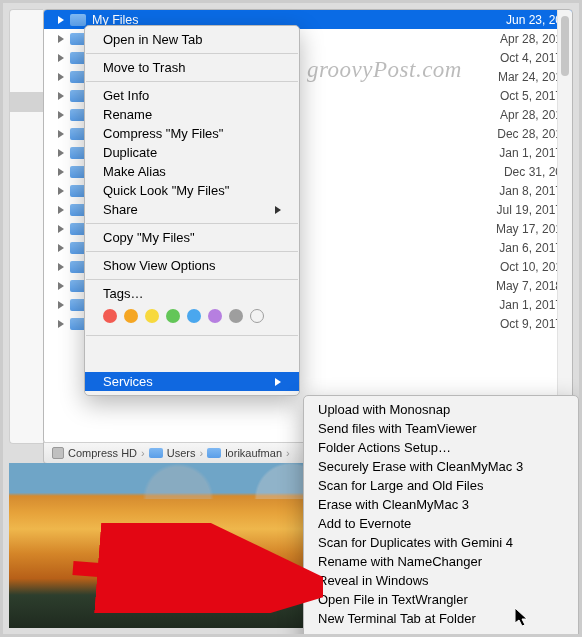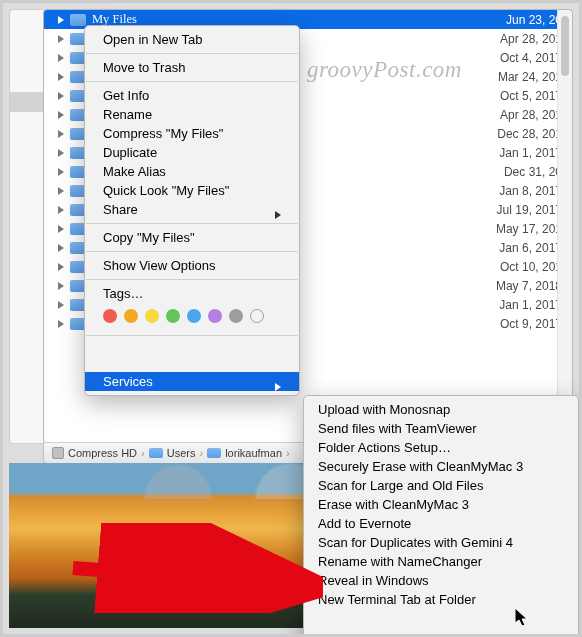--- a/index.html
+++ b/index.html
@@ -42,21 +42,21 @@
     border-bottom: 4px solid transparent;
     margin-right: 6px;
   }
   .file-row.selected .disc { border-left-color: #fff; }
   .file-row .folder {
     width: 16px; height: 12px;
     background: linear-gradient(#7fb8f2,#5a9ee8);
     border-radius: 2px;
     margin-right: 6px;
   }
-  .file-row .name { flex: 1; overflow: hidden; white-space: nowrap; font-family: Liberation Serif, serif; }
+  .file-row .name { flex: 1; overflow: hidden; white-space: nowrap; }
   .file-row .date {
     flex: 0 0 90px;
     text-align: right;
     padding-right: 10px;
     white-space: nowrap;
     font-size: 12px;
     color: #4a4a4a;
   }
   .file-row.selected .date { color: #fff; }
 
@@ -113,21 +113,21 @@
     border-radius: 5px;
     box-shadow: 0 8px 24px rgba(0,0,0,.28);
     padding: 4px 0;
   }
   .menu-item {
     height: 19px;
     line-height: 19px;
     padding: 0 18px;
     font-size: 13px;
     color: #000;
-    display: flex; align-items: flex-end;
+    display: flex; align-items: center;
   }
   .menu-item .arrow-r {
     margin-left: auto;
     width: 0; height: 0;
     border-left: 6px solid #333;
     border-top: 4px solid transparent;
     border-bottom: 4px solid transparent;
   }
   .menu-item.highlight {
     background: #1068e0;
@@ -429,20 +429,23 @@
     <div class="menu-item">
       <span>Scan for Duplicates with Gemini 4</span>
     </div>
     <div class="menu-item">
       <span>Rename with NameChanger</span>
     </div>
     <div class="menu-item">
       <span>Reveal in Windows</span>
     </div>
     <div class="menu-item">
+      <span>Open File in TextWrangler</span>
+    </div>
+    <div class="menu-item">
       <span>New Terminal Tab at Folder</span>
     </div>
     <div class="menu-item highlight">
       <span>New Terminal at Folder</span>
     </div>
   </div>
 
 <svg class="red-arrow" viewBox="0 0 260 90">
   <defs>
     <marker id="ah" markerWidth="20" markerHeight="20" refX="14" refY="7" orient="auto">

